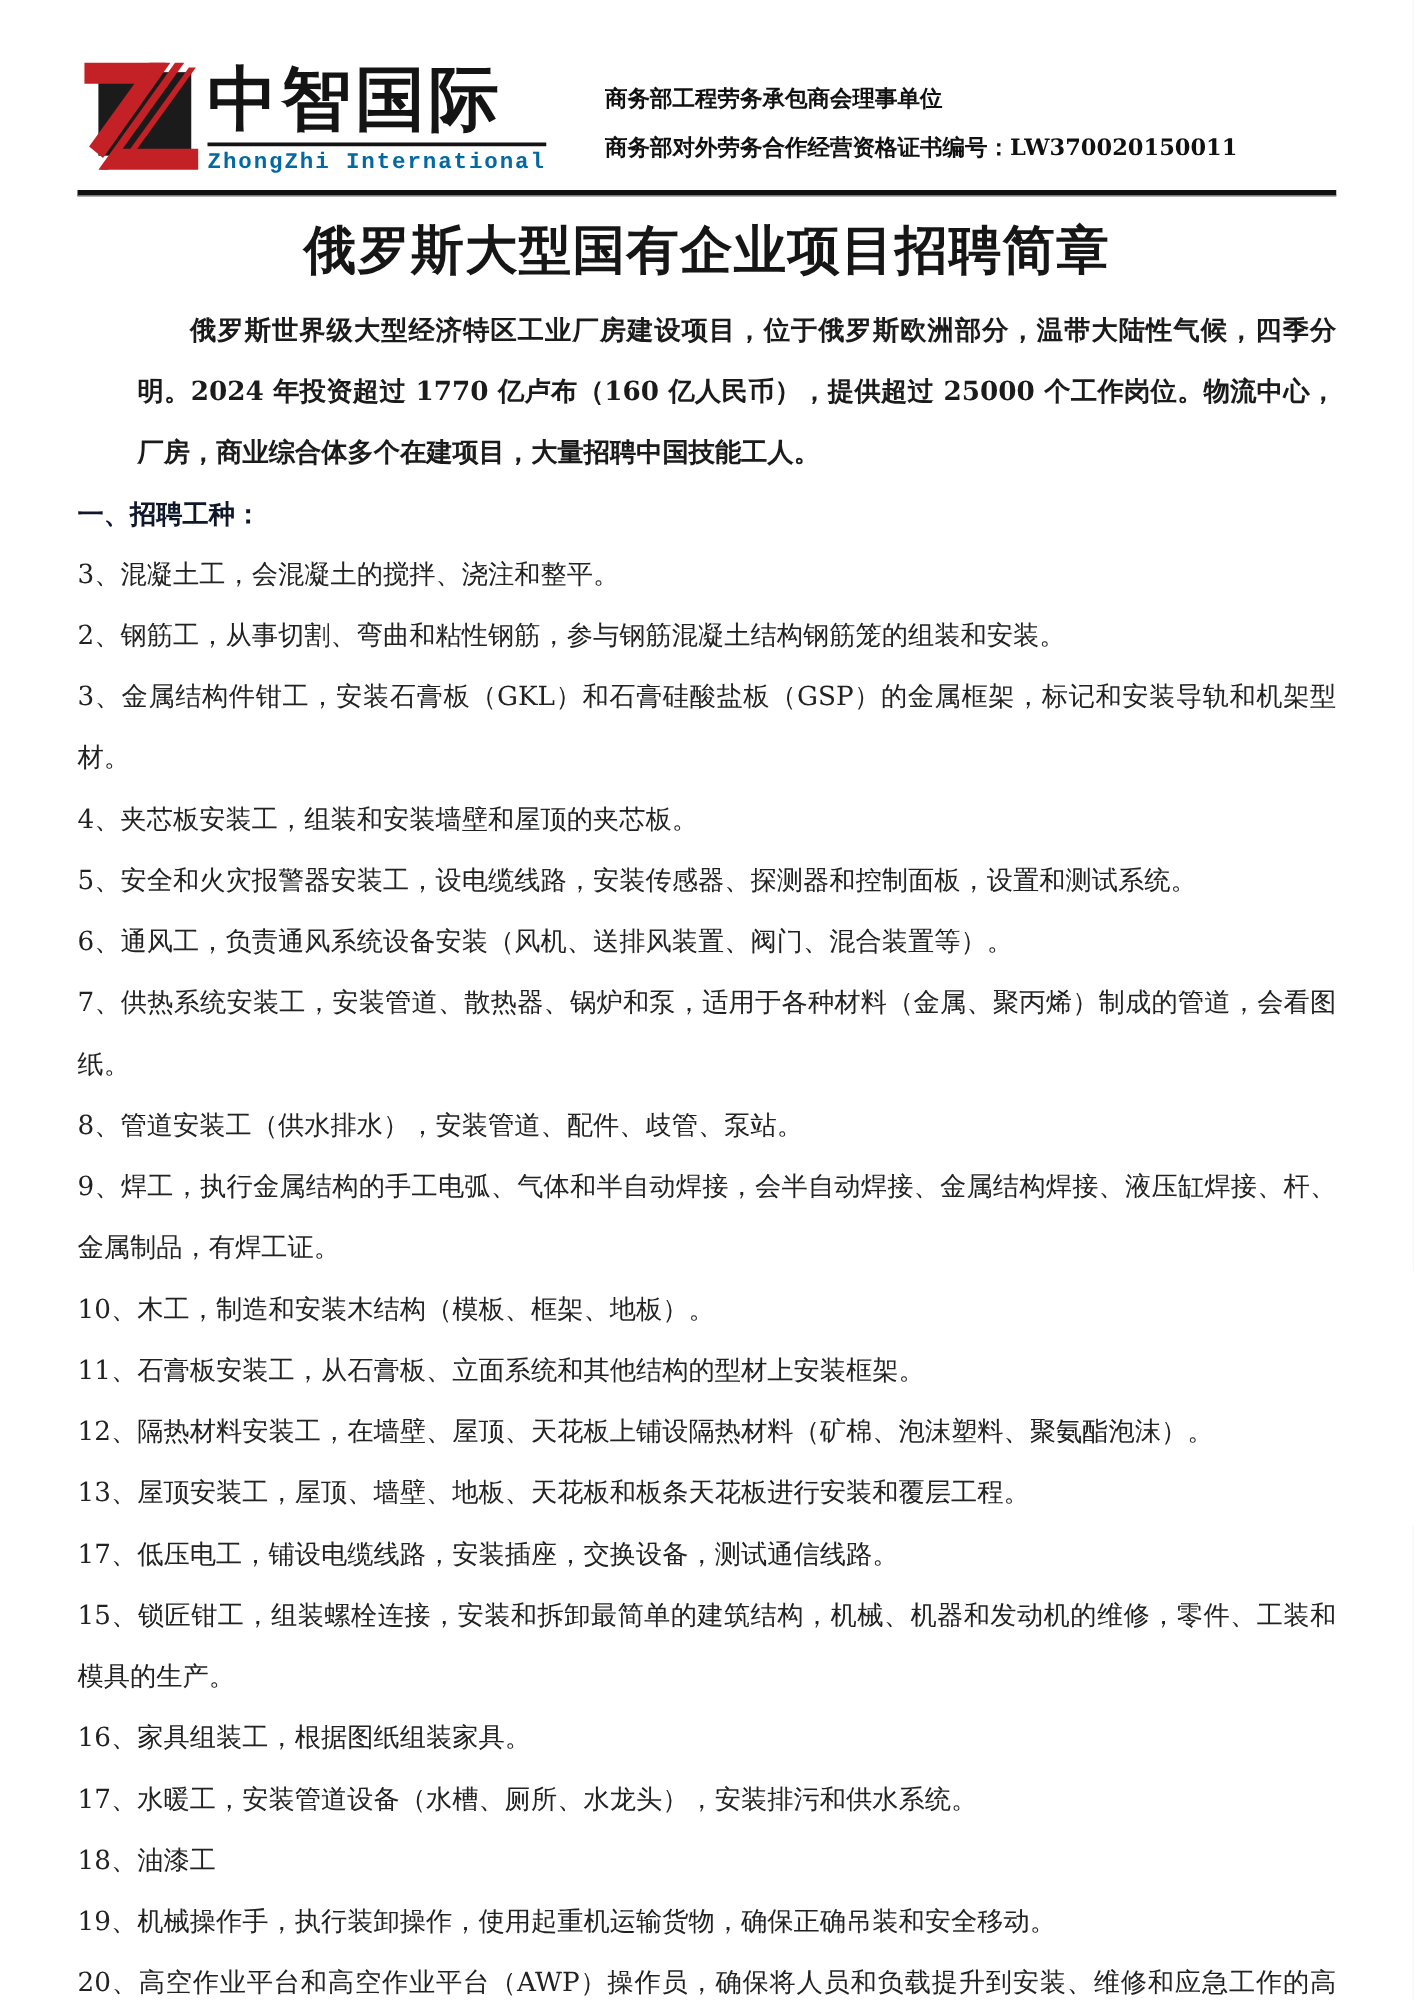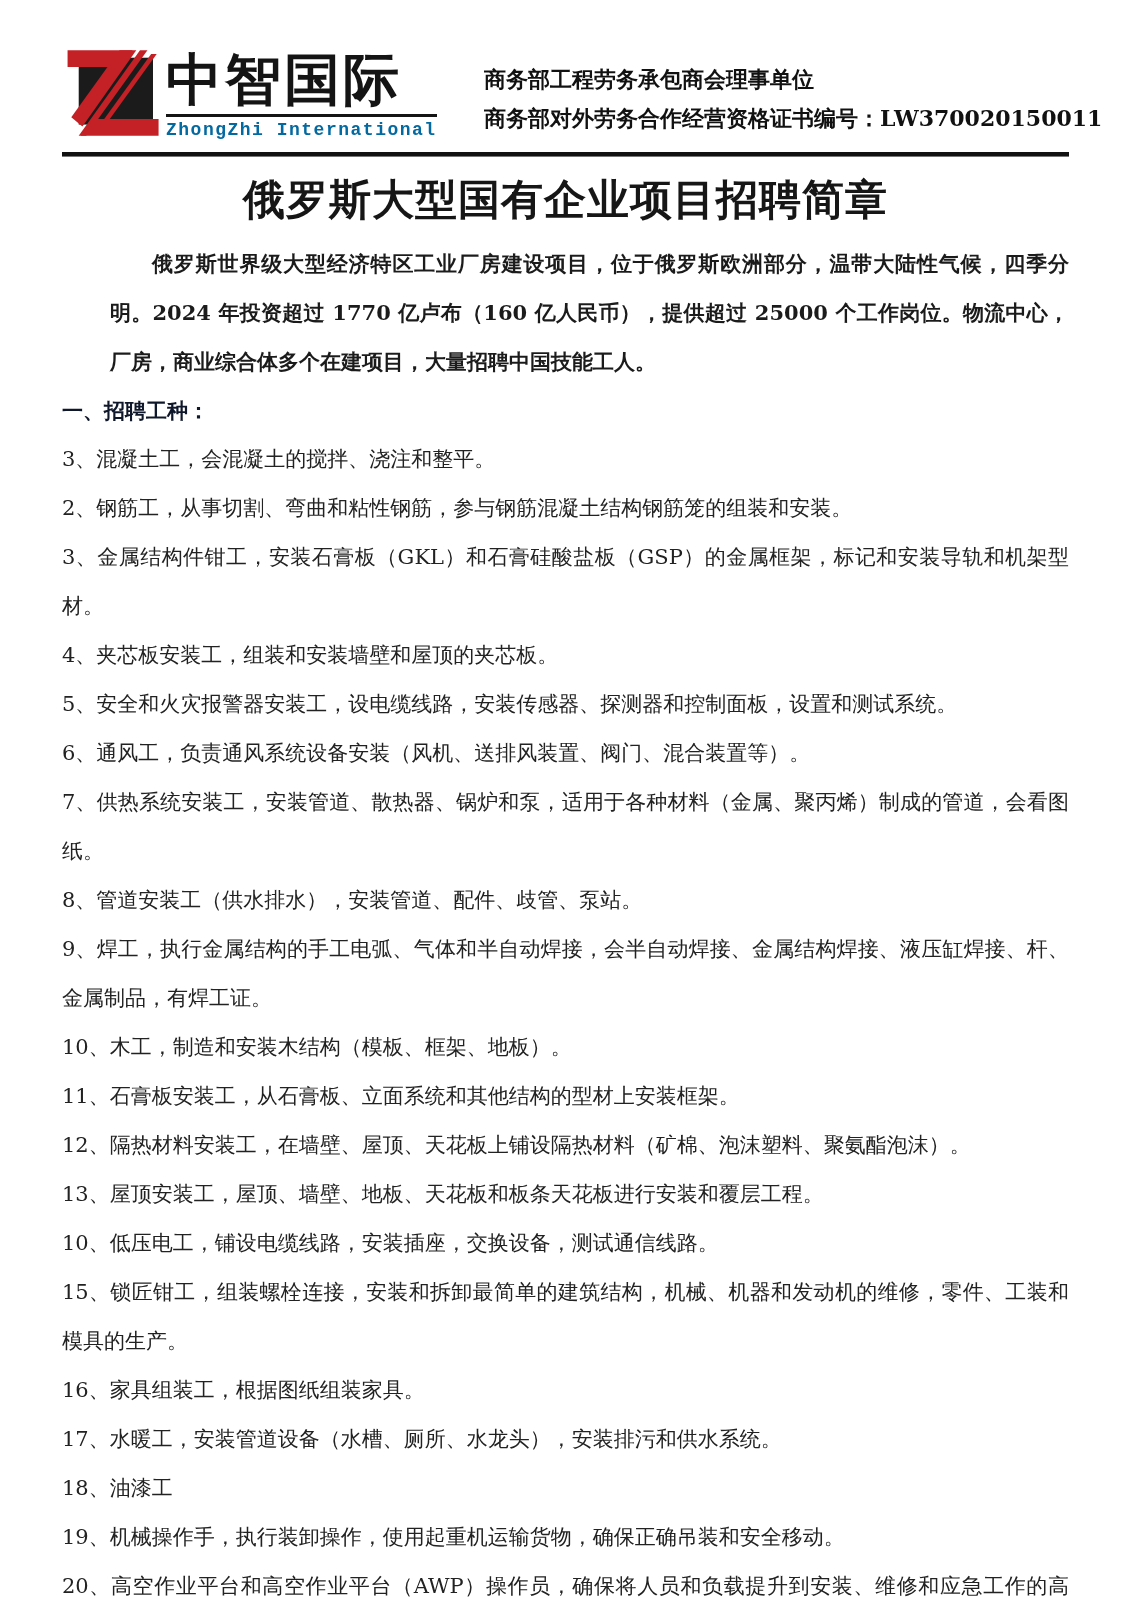--- a/index.html
+++ b/index.html
@@ -39,21 +39,21 @@
     font-family: Liberation Mono, monospace;
     font-weight: bold;
     font-size: 18px;
     letter-spacing: 1.5px;
     color: #0369a1;
     white-space: nowrap;
   }
   .credentials { padding-top: 12px; width: 585px; }
   .credential-line {
     font-weight: bold;
-    font-size: 22px;
+    font-size: 18px;
     line-height: 39px;
     white-space: nowrap;
     color: #111111;
   }
   .divider {
     margin-top: 12px;
     height: 5px;
     background: #111111;
     border-bottom: 1px solid #777777;
   }
@@ -139,21 +139,21 @@
       <p class="job-item">4、夹芯板安装工，组装和安装墙壁和屋顶的夹芯板。</p>
       <p class="job-item">5、安全和火灾报警器安装工，设电缆线路，安装传感器、探测器和控制面板，设置和测试系统。</p>
       <p class="job-item">6、通风工，负责通风系统设备安装（风机、送排风装置、阀门、混合装置等）。</p>
       <p class="job-item">7、供热系统安装工，安装管道、散热器、锅炉和泵，适用于各种材料（金属、聚丙烯）制成的管道，会看图纸。</p>
       <p class="job-item">8、管道安装工（供水排水），安装管道、配件、歧管、泵站。</p>
       <p class="job-item">9、焊工，执行金属结构的手工电弧、气体和半自动焊接，会半自动焊接、金属结构焊接、液压缸焊接、杆、金属制品，有焊工证。</p>
       <p class="job-item">10、木工，制造和安装木结构（模板、框架、地板）。</p>
       <p class="job-item">11、石膏板安装工，从石膏板、立面系统和其他结构的型材上安装框架。</p>
       <p class="job-item">12、隔热材料安装工，在墙壁、屋顶、天花板上铺设隔热材料（矿棉、泡沫塑料、聚氨酯泡沫）。</p>
       <p class="job-item">13、屋顶安装工，屋顶、墙壁、地板、天花板和板条天花板进行安装和覆层工程。</p>
-      <p class="job-item">10、低压电工，铺设电缆线路，安装插座，交换设备，测试通信线路。</p>
+      <p class="job-item">17、低压电工，铺设电缆线路，安装插座，交换设备，测试通信线路。</p>
       <p class="job-item">15、锁匠钳工，组装螺栓连接，安装和拆卸最简单的建筑结构，机械、机器和发动机的维修，零件、工装和模具的生产。</p>
       <p class="job-item">16、家具组装工，根据图纸组装家具。</p>
       <p class="job-item">17、水暖工，安装管道设备（水槽、厕所、水龙头），安装排污和供水系统。</p>
       <p class="job-item">18、油漆工</p>
       <p class="job-item">19、机械操作手，执行装卸操作，使用起重机运输货物，确保正确吊装和安全移动。</p>
       <p class="job-item">20、高空作业平台和高空作业平台（AWP）操作员，确保将人员和负载提升到安装、维修和应急工作的高度。</p>
     </div>
 
 </div>
 

